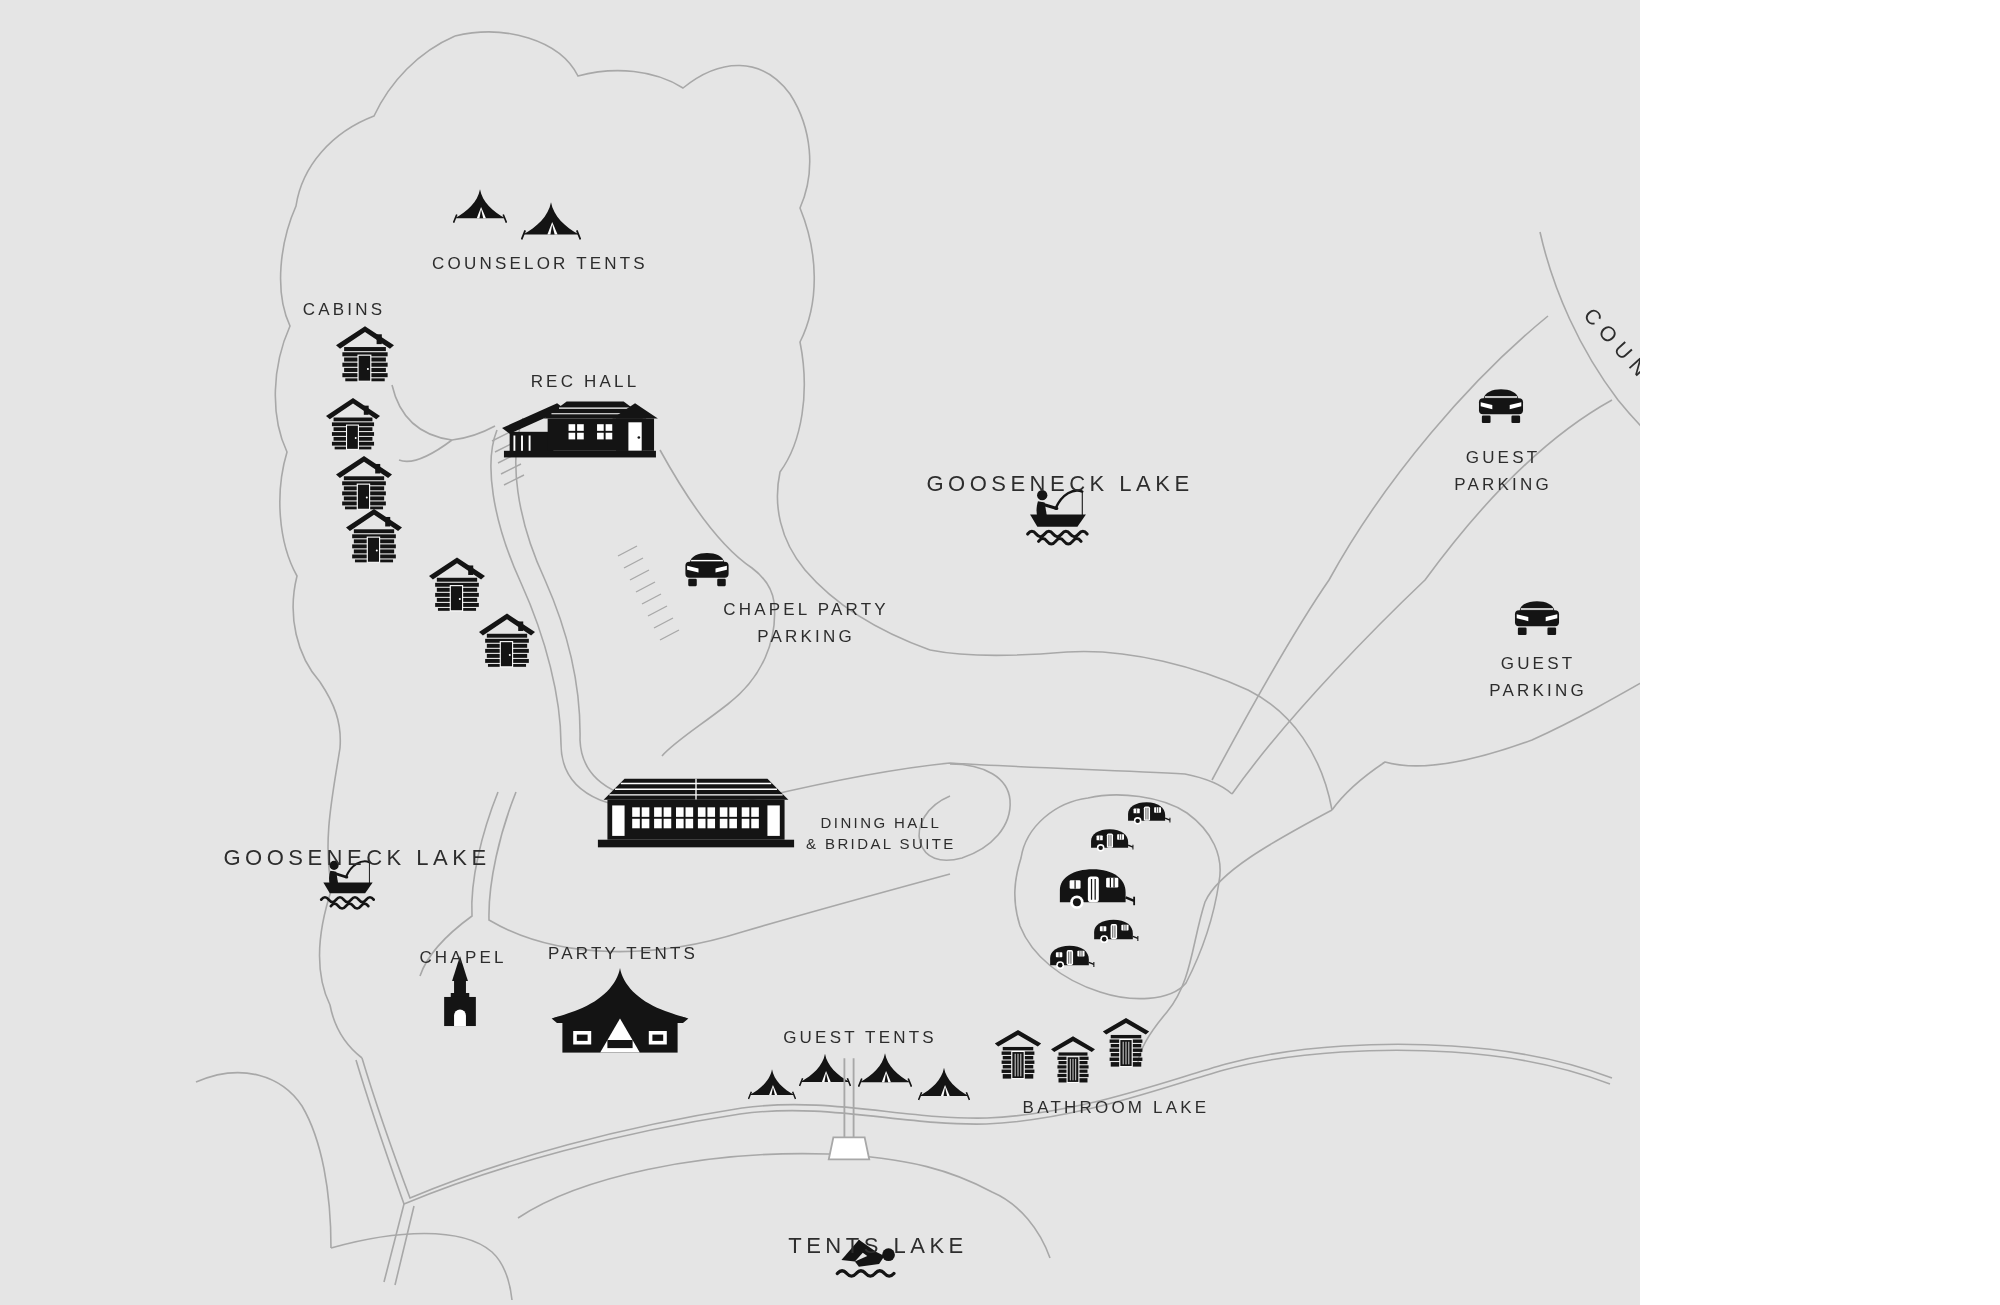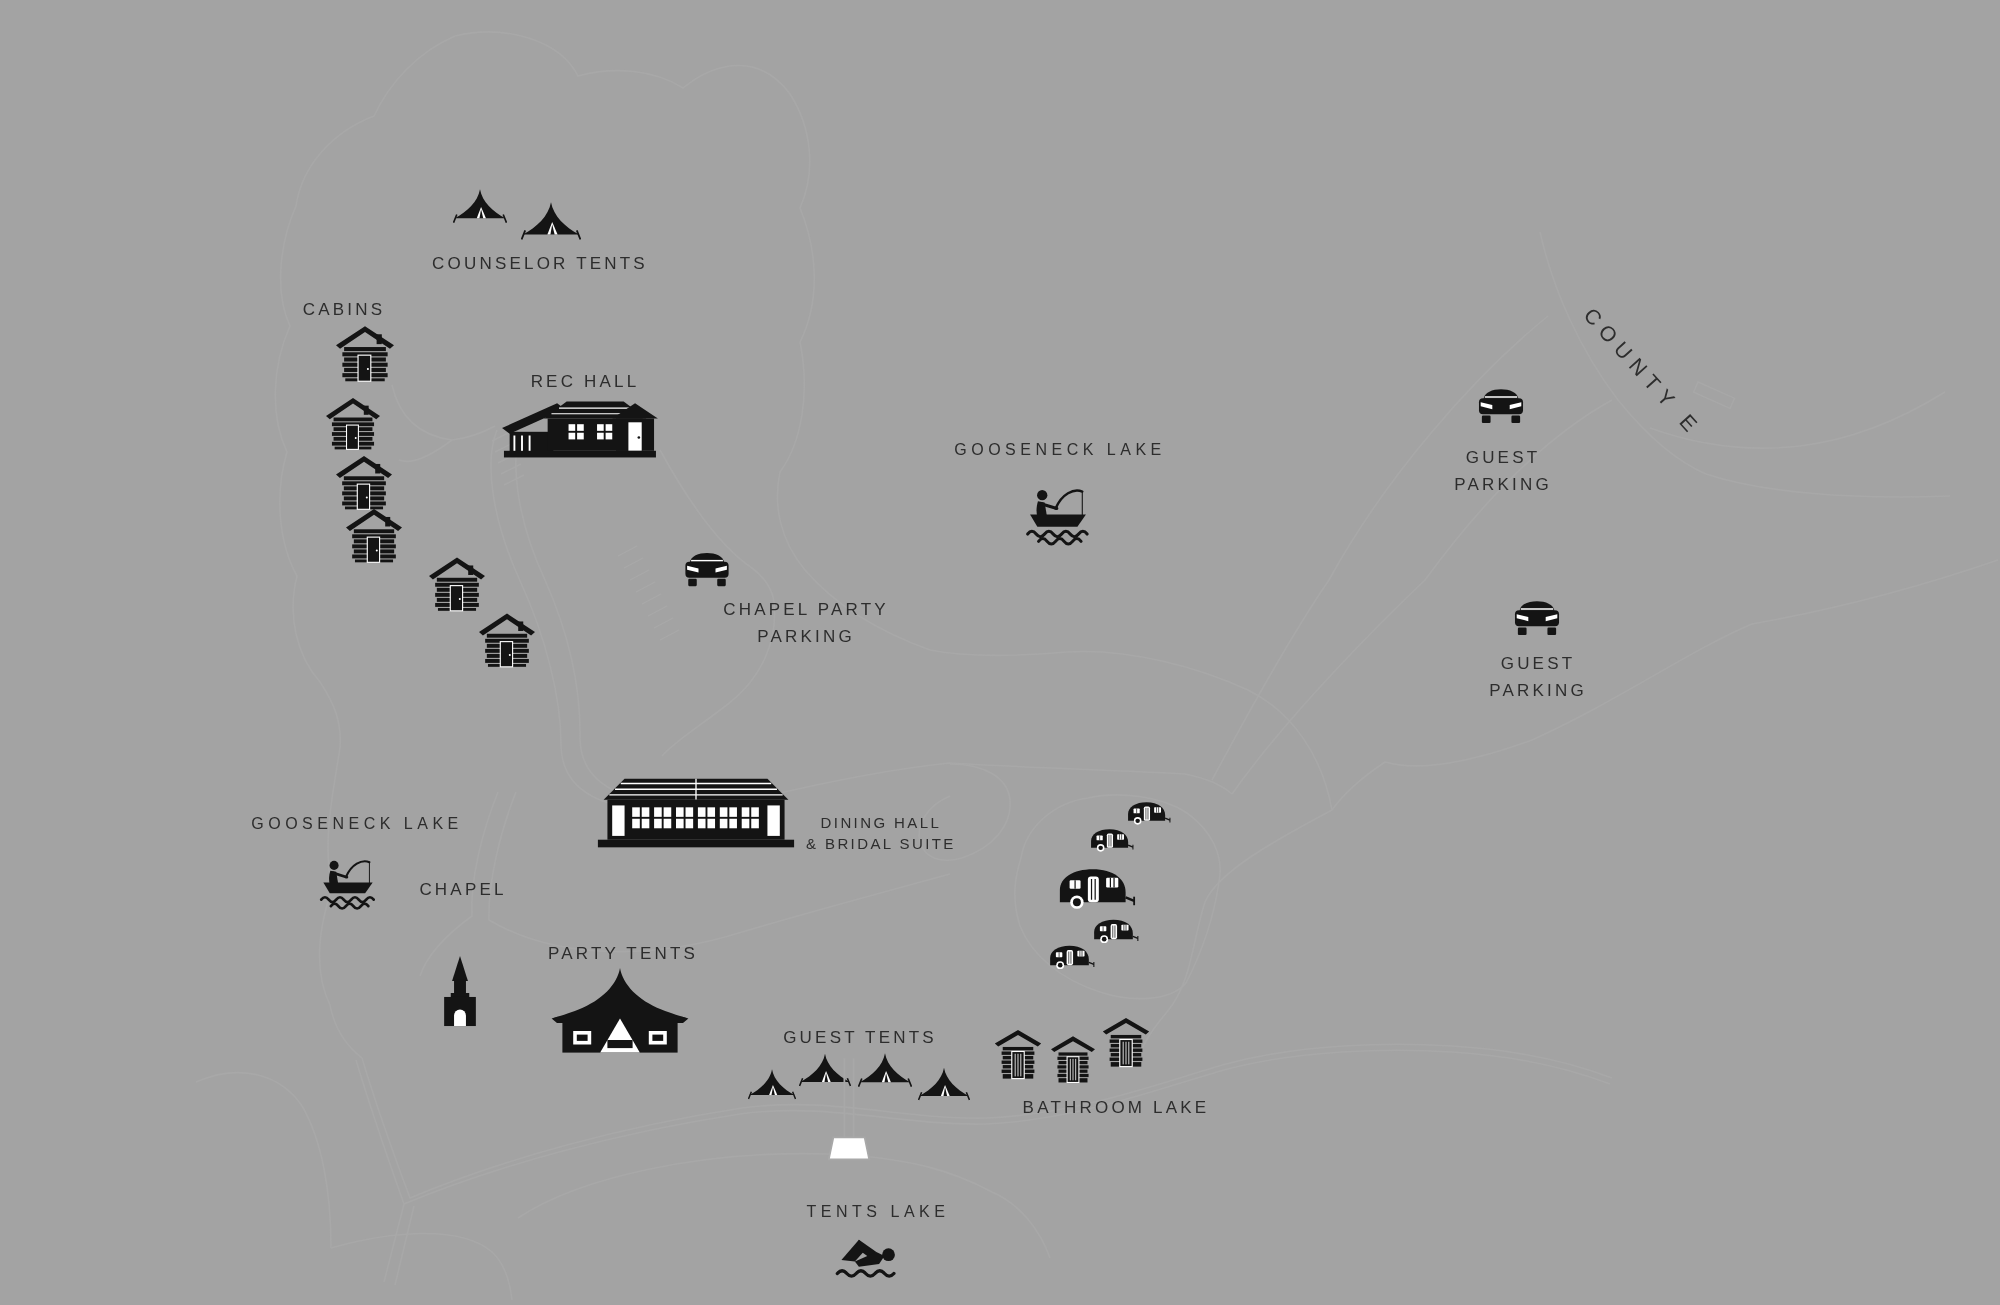--- a/index.html
+++ b/index.html
@@ -1,22 +1,22 @@
 <!DOCTYPE html>
 <html><head>
 <meta charset="utf-8">
 <style>
   html,body{margin:0;padding:0;background:#fff;}
-  .map{position:relative;width:2000px;height:1305px;background:#a3a3a3;overflow:hidden;
+  .map{position:relative;width:1640px;height:1305px;background:#e5e5e5;overflow:hidden;
        font-family:"Liberation Sans",sans-serif;}
   .lines{position:absolute;left:0;top:0;}
   .ic{position:absolute;display:block;}
   .lbl{position:absolute;color:#2d2d2d;font-size:17px;letter-spacing:3.2px;white-space:nowrap;
        text-align:center;transform:translateX(-50%);line-height:27px;}
-  .lbl.lake{font-size:16px;letter-spacing:4.5px;}
+  .lbl.lake{font-size:22px;letter-spacing:4.5px;margin-top:34px;}
   .lbl.vintage{font-size:21px;letter-spacing:4px;line-height:36px;}
   .lbl.dining{transform:none;text-align:center;font-size:15px;letter-spacing:2.4px;line-height:21px;}
   .lbl.county{transform:rotate(48deg);transform-origin:left top;font-size:21px;letter-spacing:7px;}
 </style>
 </head>
 <body>
 
 <div class="map">
 
   <svg width="0" height="0" style="position:absolute" aria-hidden="true">
@@ -329,19 +329,19 @@
   </div>
   <div class="lbl" style="left:806px;top:596px">
     <div>CHAPEL PARTY</div>
     <div>PARKING</div>
   </div>
   <div class="lbl dining" style="left:806px;top:812px">
     <div>DINING HALL</div>
     <div>&amp; BRIDAL SUITE</div>
   </div>
 
-  <div class="lbl" style="left:463px;top:876px">CHAPEL</div>
+  <div class="lbl" style="left:463px;top:944px">CHAPEL</div>
   <div class="lbl" style="left:623px;top:940px">PARTY TENTS</div>
   <div class="lbl" style="left:860px;top:1024px">GUEST TENTS</div>
   <div class="lbl" style="left:1116px;top:1094px">BATHROOM LAKE</div>
   <div class="lbl lake" style="left:878px;top:1198px">TENTS LAKE</div>
 
 </div>
 
 </body></html>

